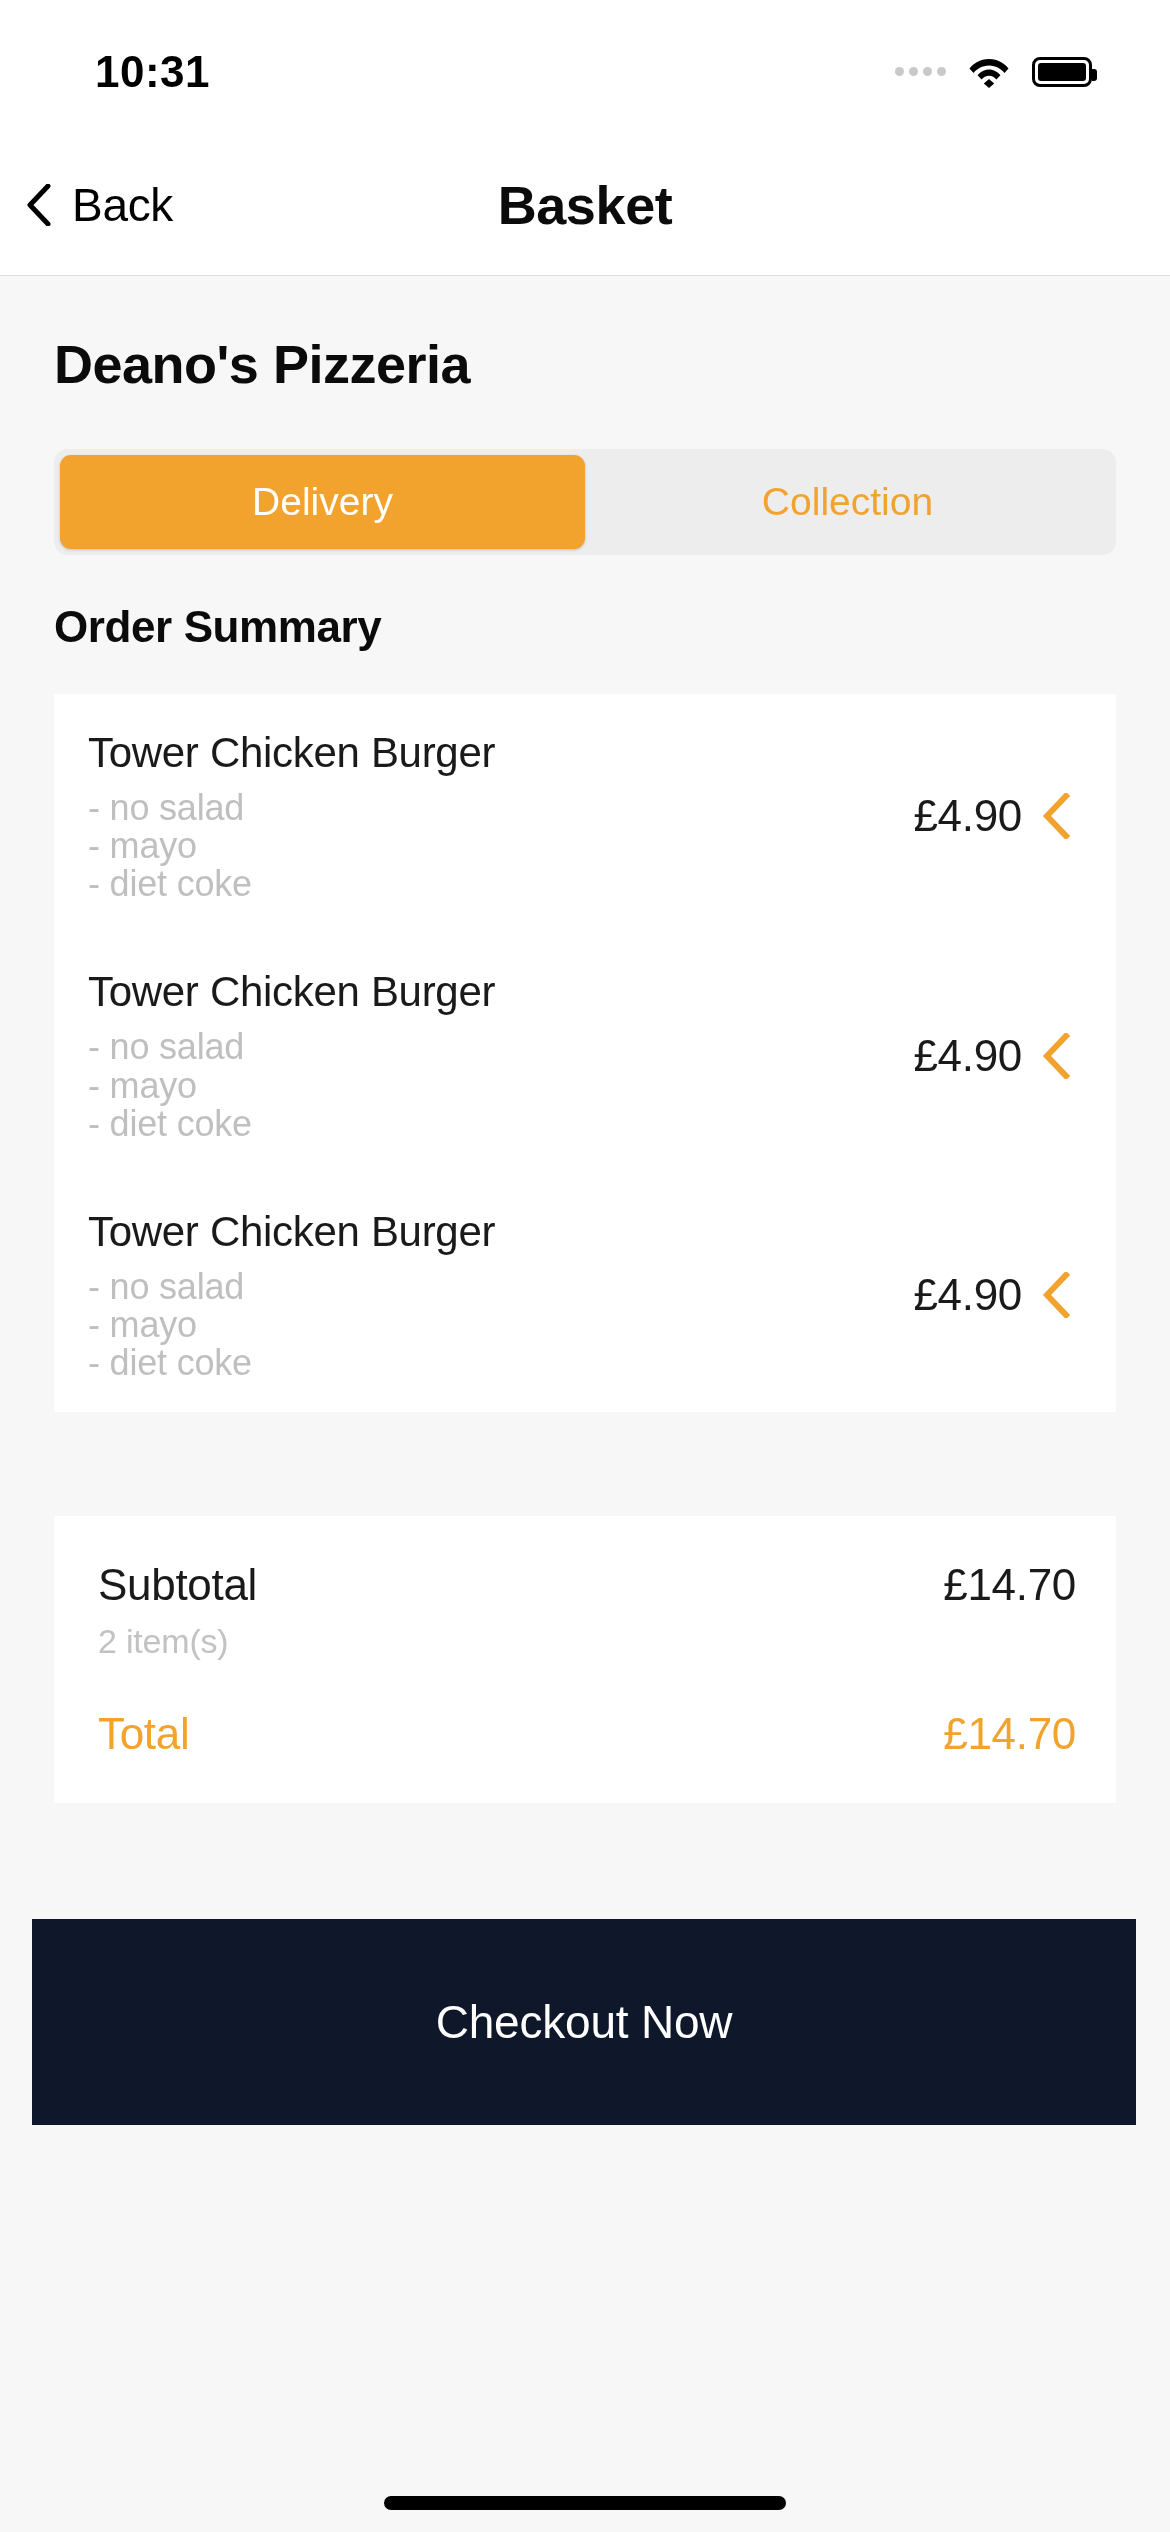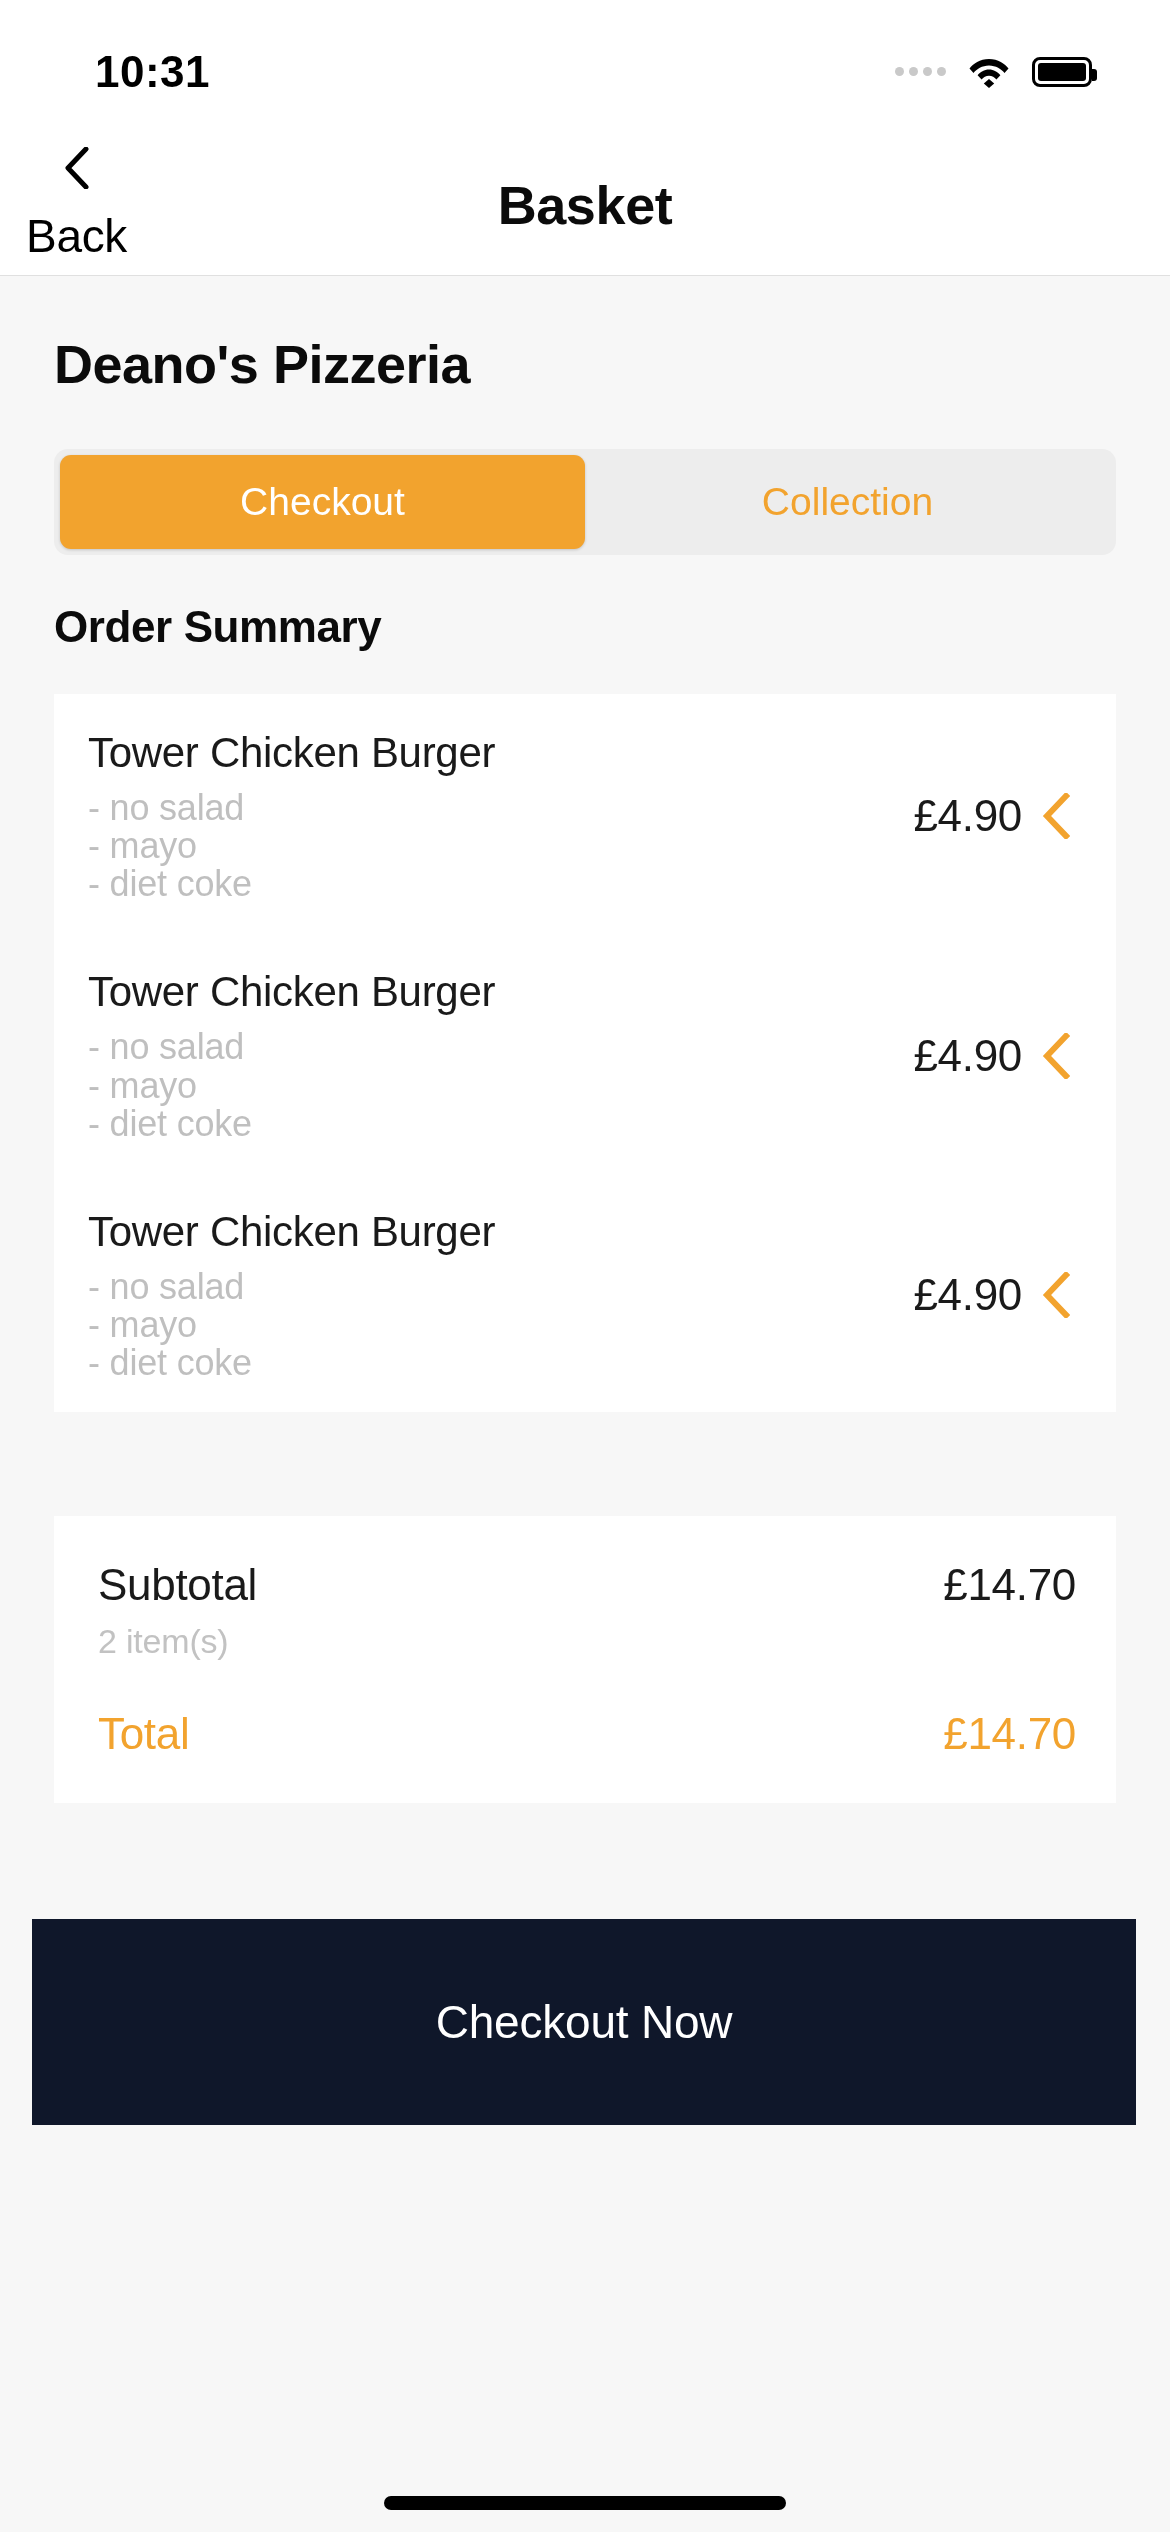--- a/index.html
+++ b/index.html
@@ -38,21 +38,21 @@
   }
 
   
   .navbar {
     position:absolute; top:135px; left:0; width:1170px; height:141px;
     background:#ffffff; border-bottom:1px solid #e0e0e0;
     display:flex; align-items:center;
   }
   .back-btn {
     display:flex; align-items:center; gap:20px;
-    margin-left:26px; cursor:pointer;flex-direction:column;
+    margin-left:26px; cursor:pointer;
   }
   .back-chev { width:26px; height:42px; display:block; }
   .back-label { font-size:46px; color:#000; font-weight:400; letter-spacing:-0.3px; }
   .nav-title {
     position:absolute; left:0; right:0; text-align:center;
     font-size:54px; font-weight:700; color:#0b0b0b; letter-spacing:-0.4px;
     pointer-events:none;
   }
 
   
@@ -169,21 +169,21 @@
       <span class="back-label">Back</span>
     </div>
     <div class="nav-title">Basket</div>
   </div>
 
   <div class="content">
 
     <div class="shop-name">Deano's Pizzeria</div>
 
     <div class="segment">
-      <div class="seg-item active">Checkout</div>
+      <div class="seg-item active">Delivery</div>
       <div class="seg-item inactive">Collection</div>
     </div>
 
     <div class="section-title">Order Summary</div>
 
     <div class="card">
 
       <div class="item-row">
         <div class="item-left">
           <div class="item-name">Tower Chicken Burger</div>

